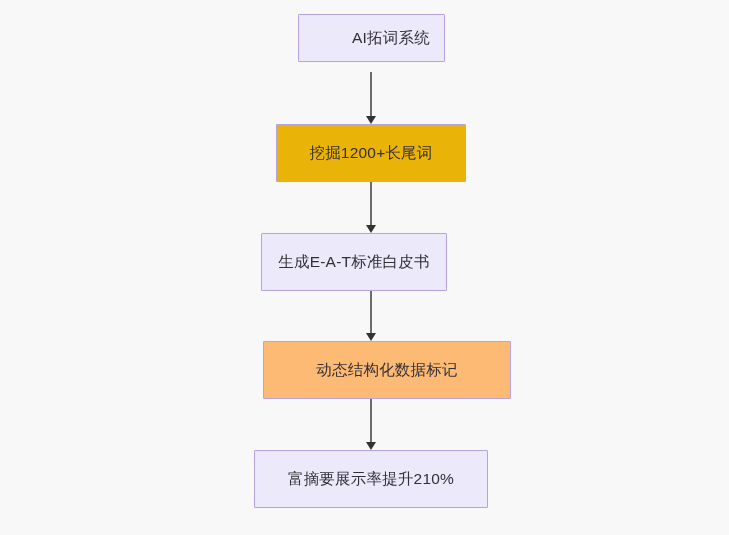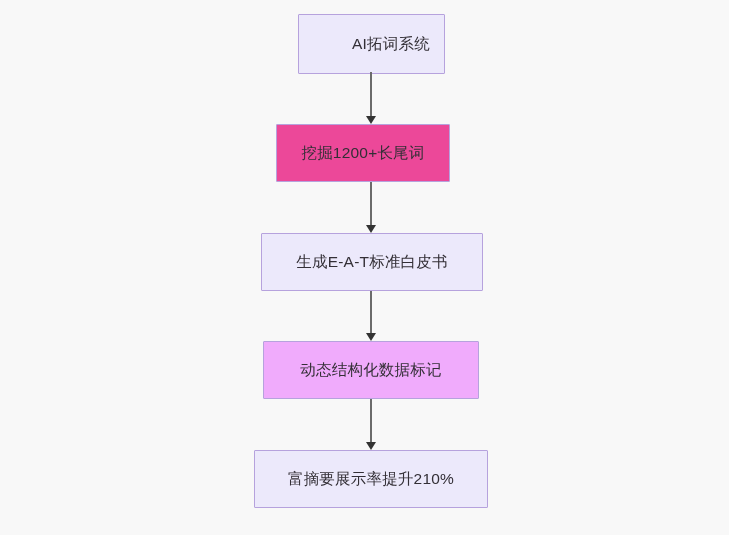--- a/index.html
+++ b/index.html
@@ -49,42 +49,42 @@
     border-left: 5.5px solid transparent;
     border-right: 5.5px solid transparent;
     border-top: 8px solid #333333;
   }
 </style>
 </head>
 <body style="background: rgb(248, 248, 248);">
 
 <div id="flowchart">
 
-  <div class="node" id="node-1" style="left: 298px; top: 14px; width: 147px; height: 60px; background: rgb(236, 233, 251); border-color: rgb(182, 162, 221); color: rgb(51, 47, 54); padding-left: 39px;">
+  <div class="node" id="node-1" style="left: 298px; top: 14px; width: 147px; height: 48px; background: rgb(236, 233, 251); border-color: rgb(182, 162, 221); color: rgb(51, 47, 54); padding-left: 39px;">
     <span class="node-label">AI拓词系统</span>
   </div>
 
   <div class="edge" id="edge-1" style="left: 370px; top: 72px; height: 44px; background: rgb(107, 107, 107);"></div>
   <div class="arrowhead" id="arrow-1" style="left: 365.5px; top: 116px; border-top-color: rgb(51, 51, 51);"></div>
 
-  <div class="node" id="node-2" style="left: 276px; top: 124px; width: 174px; height: 58px; background: #ec4899; border-color: rgb(182, 162, 221); color: rgb(51, 47, 54);">
+  <div class="node" id="node-2" style="left: 276px; top: 124px; width: 190px; height: 58px; background: #eab308; border-color: rgb(182, 162, 221); color: rgb(51, 47, 54);">
     <span class="node-label">挖掘1200+长尾词</span>
   </div>
 
   <div class="edge" id="edge-2" style="left: 370px; top: 182px; height: 43px; background: rgb(107, 107, 107);"></div>
   <div class="arrowhead" id="arrow-2" style="left: 365.5px; top: 225px; border-top-color: rgb(51, 51, 51);"></div>
 
-  <div class="node" id="node-3" style="left: 261px; top: 233px; width: 222px; height: 58px; background: rgb(236, 233, 251); border-color: rgb(182, 162, 221); color: rgb(51, 47, 54);">
+  <div class="node" id="node-3" style="left: 261px; top: 233px; width: 186px; height: 58px; background: rgb(236, 233, 251); border-color: rgb(182, 162, 221); color: rgb(51, 47, 54);">
     <span class="node-label">生成E-A-T标准白皮书</span>
   </div>
 
   <div class="edge" id="edge-3" style="left: 370px; top: 291px; height: 42px; background: rgb(107, 107, 107);"></div>
   <div class="arrowhead" id="arrow-3" style="left: 365.5px; top: 333px; border-top-color: rgb(51, 51, 51);"></div>
 
-  <div class="node" id="node-4" style="left: 263px; top: 341px; width: 216px; height: 58px; background: #f0abfc; border-color: rgb(182, 162, 221); color: rgb(51, 47, 54);">
+  <div class="node" id="node-4" style="left: 263px; top: 341px; width: 248px; height: 58px; background: #fdba74; border-color: rgb(182, 162, 221); color: rgb(51, 47, 54);">
     <span class="node-label">动态结构化数据标记</span>
   </div>
 
   <div class="edge" id="edge-4" style="left: 370px; top: 399px; height: 43px; background: rgb(107, 107, 107);"></div>
   <div class="arrowhead" id="arrow-4" style="left: 365.5px; top: 442px; border-top-color: rgb(51, 51, 51);"></div>
 
   <div class="node" id="node-5" style="left: 254px; top: 450px; width: 234px; height: 58px; background: rgb(236, 233, 251); border-color: rgb(182, 162, 221); color: rgb(51, 47, 54); align-items: center;">
     <span class="node-label">富摘要展示率提升210%</span>
   </div>
 

